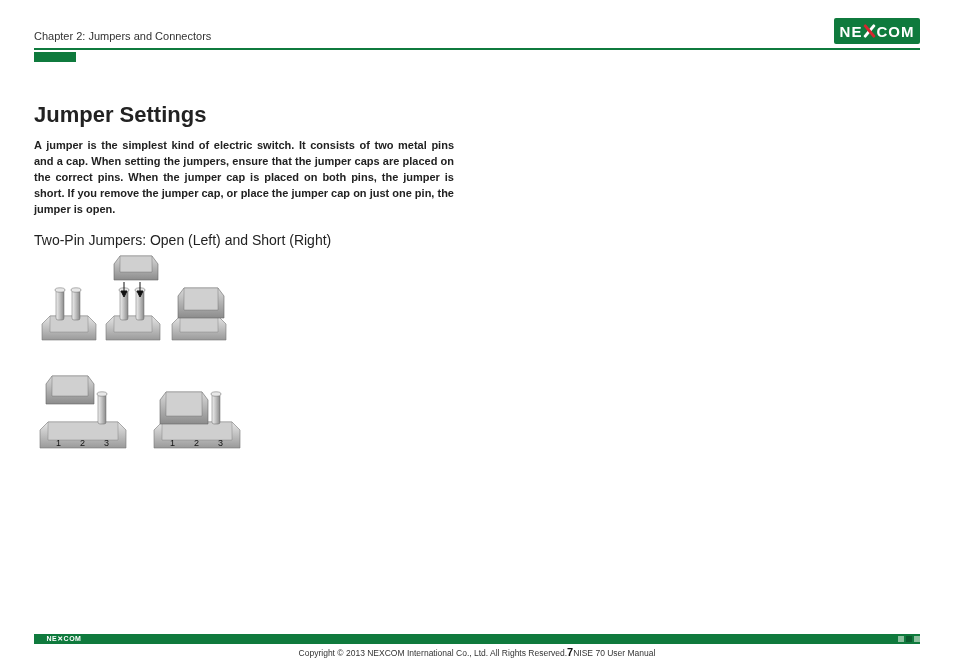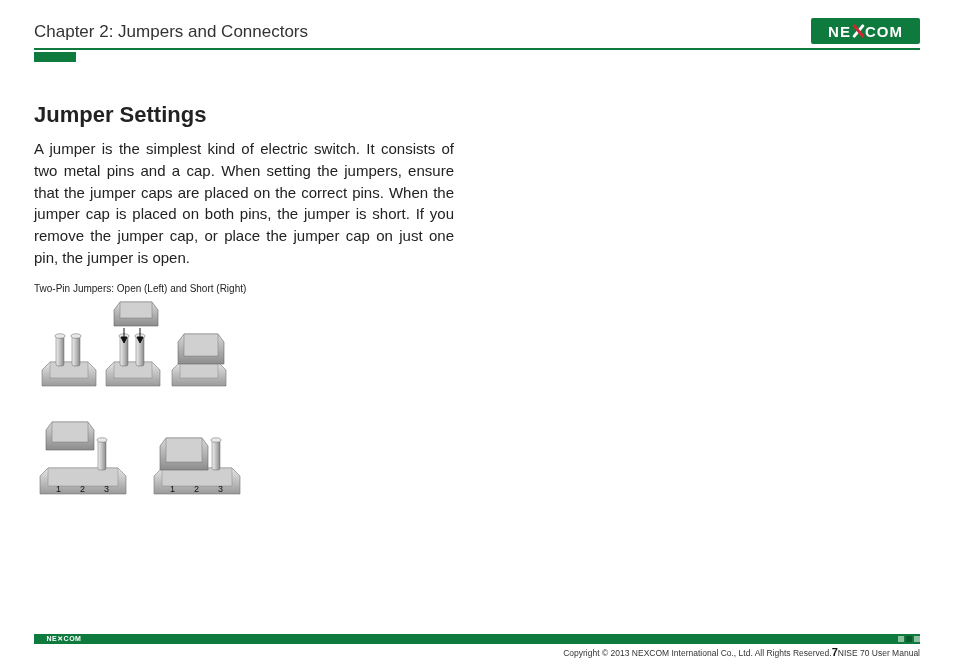--- a/index.html
+++ b/index.html
@@ -1,52 +1,52 @@
 <!DOCTYPE html>
 <html><head>
 <meta charset="utf-8">
 <style>
   * { box-sizing: border-box; margin: 0; padding: 0; }
   html, body { width: 954px; height: 672px; font-family: Arial, Helvetica, sans-serif; background: #fff; color: #222; }
   .page { position: relative; width: 954px; height: 672px; padding: 14px 34px 0 34px; }
 
   
   .header { display: flex; justify-content: space-between; align-items: flex-end; height: 30px; }
-  .chapter { font-size: 17px; color: #333; padding-bottom: 2px; }
-  .logo { width: 109px; height: 26px; background: #0f7a3d; display: flex; align-items: center; justify-content: center; border-radius: 2px; }
+  .chapter { font-size: 11px; color: #333; padding-bottom: 2px; }
+  .logo { width: 86px; height: 26px; background: #0f7a3d; display: flex; align-items: center; justify-content: center; border-radius: 2px; }
   .logo-inner { display: flex; align-items: center; gap: 0; }
   .logo-text { color: #fff; font-weight: 800; font-size: 15px; letter-spacing: 1px; font-family: Arial, sans-serif; }
   .logo-x { position: relative; display:inline-block; width:14px; height:14px; }
   .logo-x::before, .logo-x::after { content:""; position:absolute; left:6px; top:-1px; width:3px; height:16px; background:#fff; border-radius:1px; }
   .logo-x::before { transform: rotate(40deg); }
   .logo-x::after  { transform: rotate(-40deg); background:#d8262f; }
 
   .rule-green { height: 2px; background: #0f7a3d; margin-top: 4px; }
   .tab { width: 42px; height: 10px; background: #0f7a3d; margin-top: 2px; }
 
   
   .content { width: 420px; margin-top: 40px; }
   h1 { font-size: 22px; font-weight: 700; color: #222; margin-bottom: 10px; }
-  .para { font-size: 15px; line-height: 1.45; text-align: justify; color: #222; margin-bottom: 14px; }
-  .cap { font-size: 10px; margin: 10px 0 6px 0; }
+  .para { font-size: 11px; line-height: 1.45; text-align: justify; color: #222; margin-bottom: 14px; font-weight: bold; }
+  .cap { font-size: 14px; margin: 10px 0 6px 0; }
 
   .illus { margin: 4px 0 18px 0; }
 
   
   svg.jmp { display:block; }
 
   
   .footer { position: absolute; left: 34px; right: 34px; bottom: 14px; }
   .foot-bar { height: 10px; background: #0f7a3d; display:flex; justify-content:space-between; align-items:center; padding:0 0; }
   .foot-logo { width: 60px; height: 10px; display:flex; align-items:center; justify-content:center; }
   .foot-logo-text { color:#fff; font-size:7px; font-weight:800; letter-spacing:0.5px; }
   .foot-squares { display:flex; gap:2px; padding-right:0; }
   .sq { width:6px; height:6px; background:#8bbf9d; }
   .sq.dk { background:#0b5a2d; }
-  .foot-line { display:flex; justify-content:flex-end; align-items:baseline; margin-top:2px; font-size:8.5px; color:#333; }
+  .foot-line { display:flex; justify-content:center; align-items:baseline; margin-top:2px; font-size:8.5px; color:#333; }
   .page-num { font-weight:700; font-size:11px; color:#111; }
 </style>
 </head>
 <body>
 
 <div class="page">
 
   <div class="header">
     <div class="chapter">Chapter 2: Jumpers and Connectors</div>
     <div class="logo">

